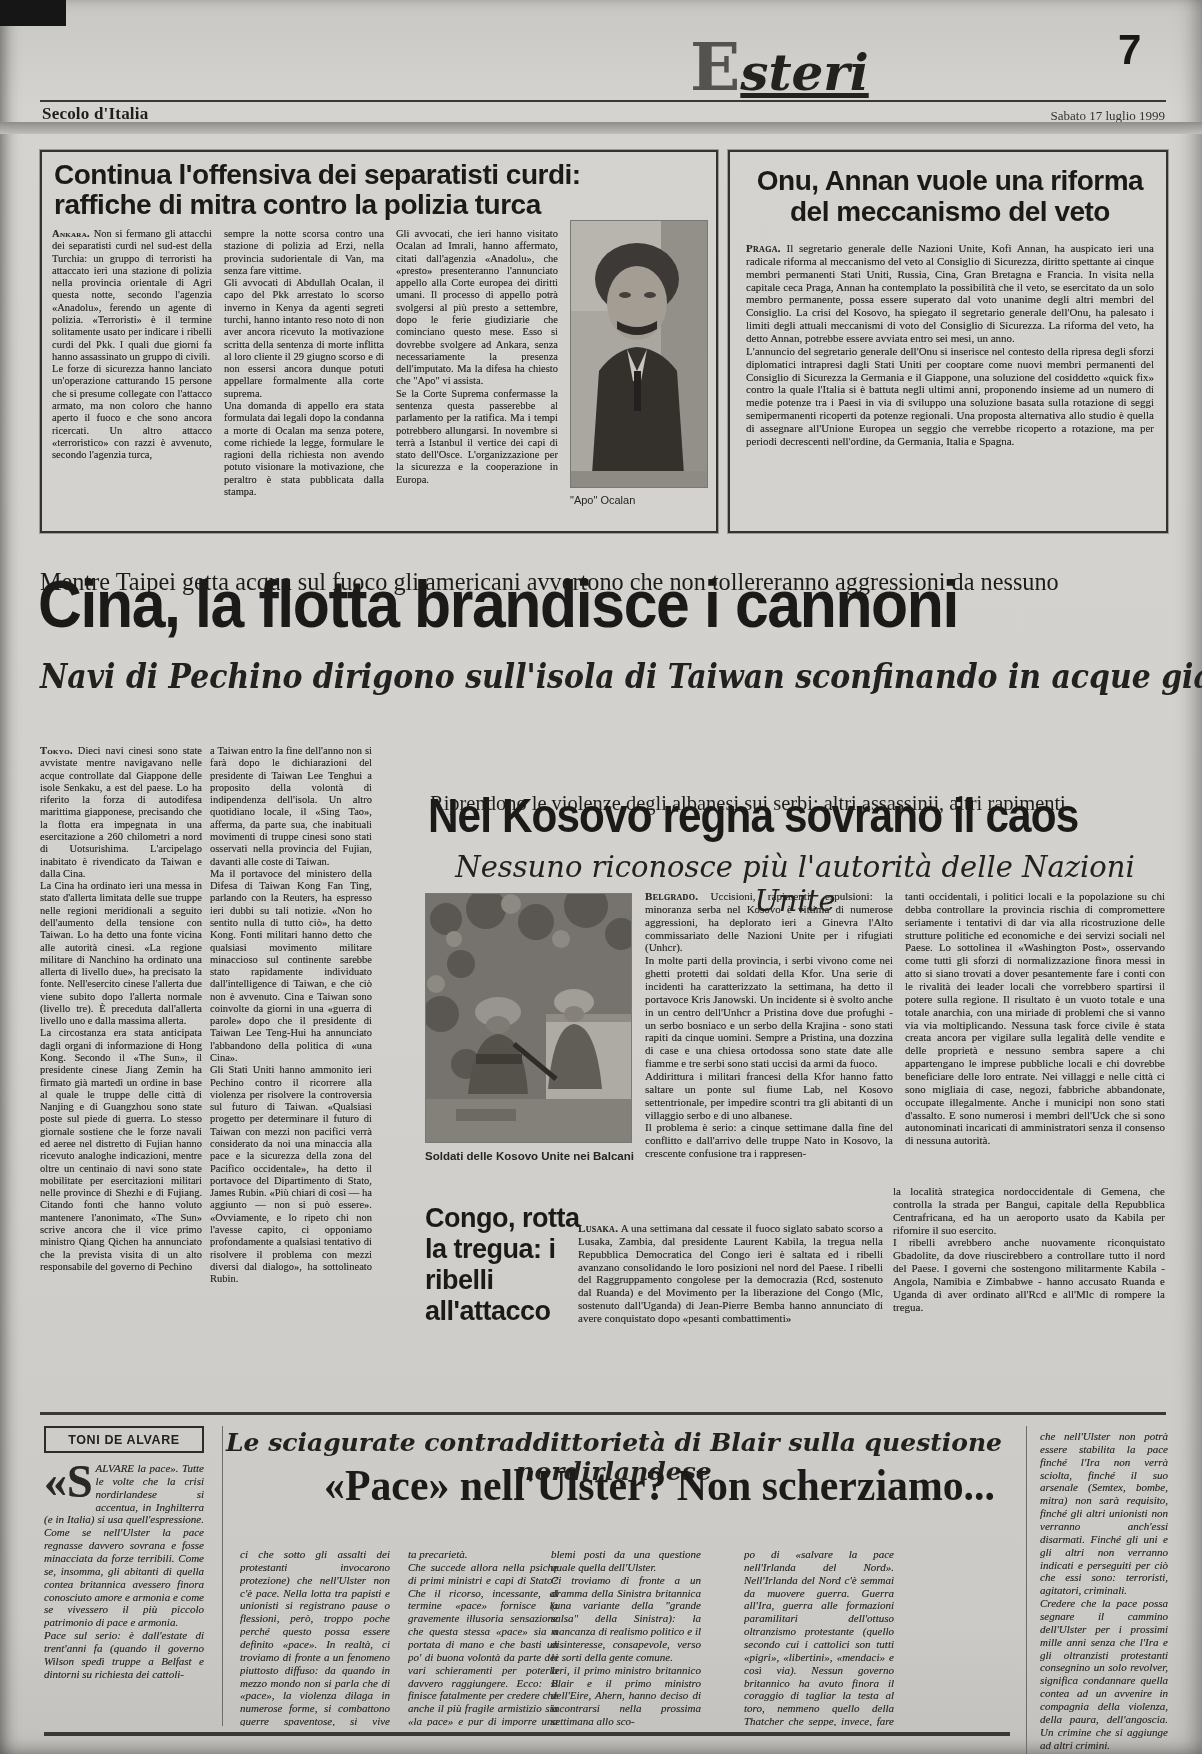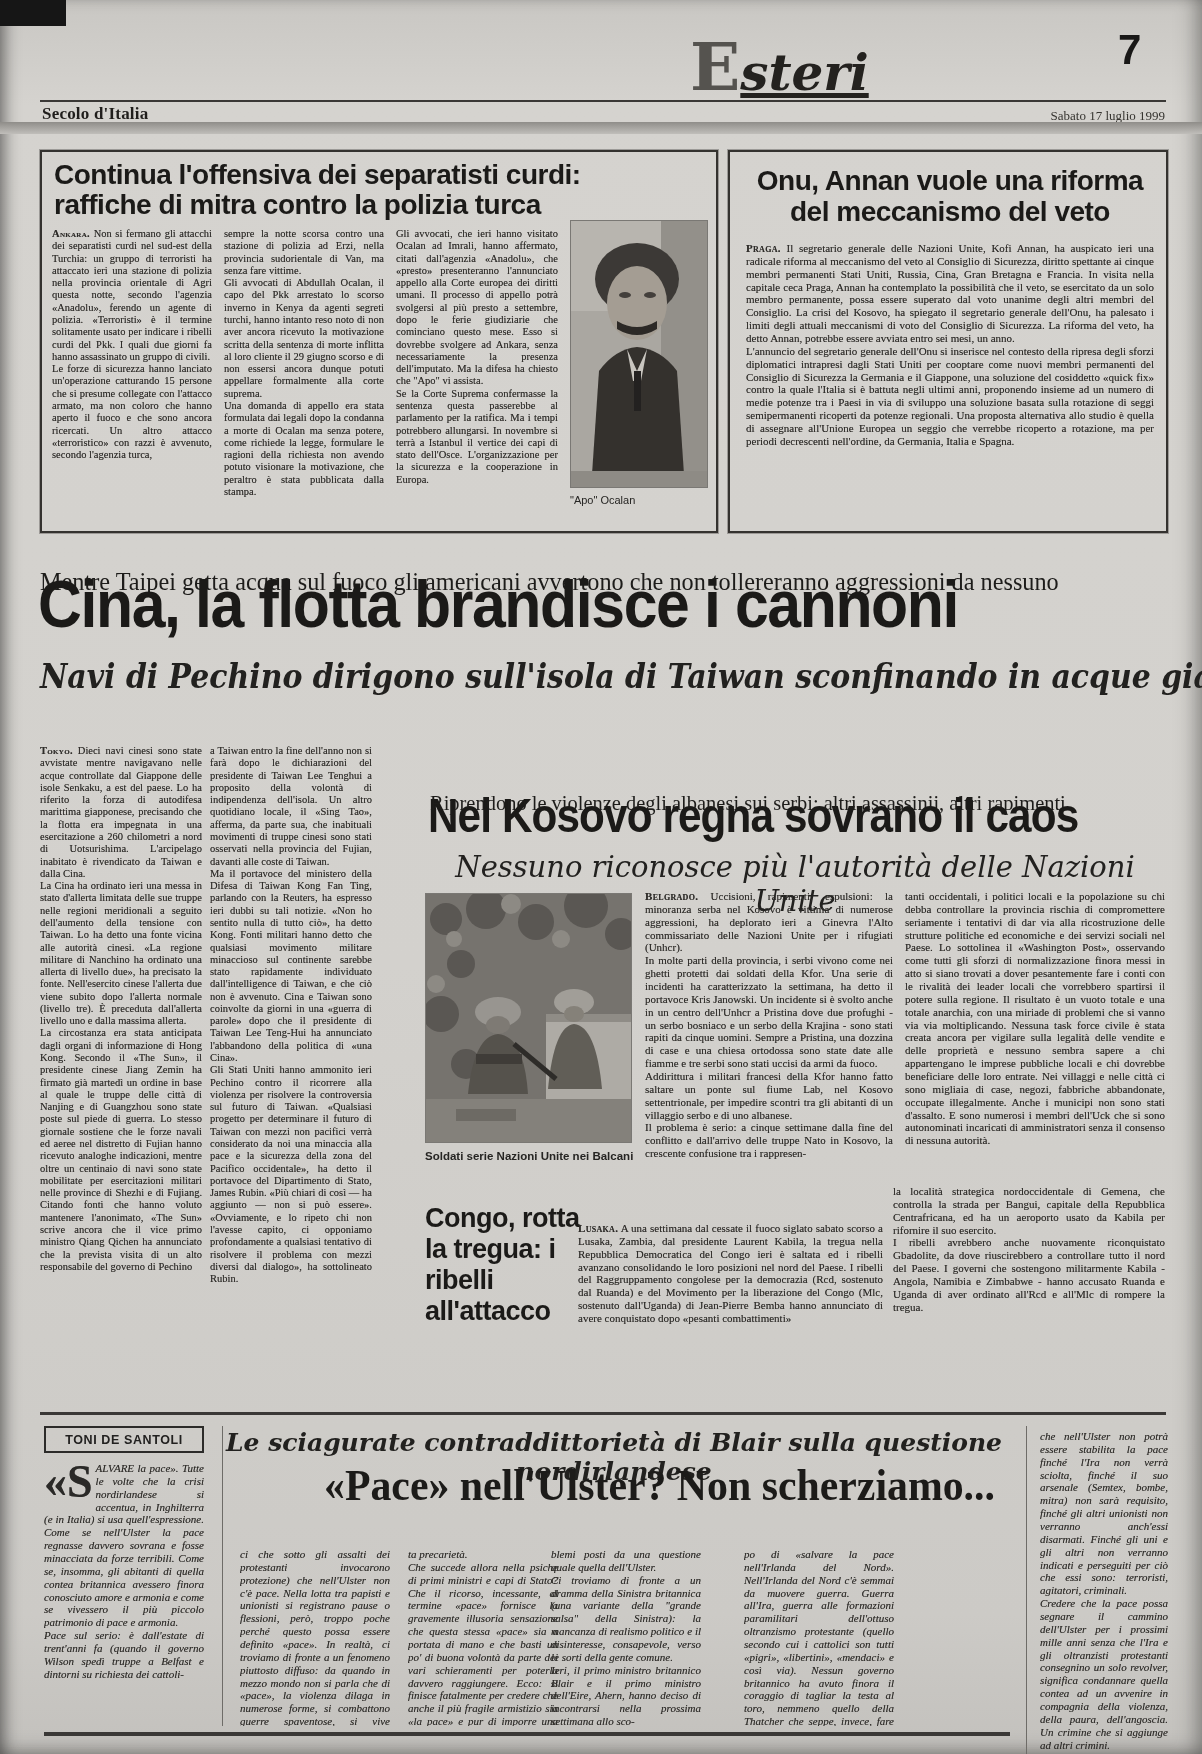--- a/index.html
+++ b/index.html
@@ -148,36 +148,36 @@
       <rect x="50" y="160" width="46" height="10" fill="#3f3c38"></rect>
 
       <ellipse cx="148" cy="108" rx="20" ry="13" fill="#a19e98"></ellipse>
       <ellipse cx="148" cy="120" rx="10" ry="8" fill="#858179"></ellipse>
       <path d="M122 195 Q128 132 148 130 Q170 132 176 195 Z" fill="#615e57"></path>
       <line x1="88" y1="150" x2="130" y2="185" stroke="#2e2c29" stroke-width="5"></line>
       <rect x="0" y="205" width="207" height="45" fill="#84817b"></rect>
       <rect x="30" y="215" width="60" height="12" fill="#6d6a64"></rect>
     </svg>
   </div>
-  <div class="abs caption" style="left:425px;top:1150px;width:230px">Soldati serie Nazioni Unite nei Balcani</div>
+  <div class="abs caption" style="left:425px;top:1150px;width:230px">Soldati delle Kosovo Unite nei Balcani</div>
 
   <div class="abs body-text sz11" style="left:645px;top:890px;width:248px;height:293px"><b class="dateline">Belgrado.</b> <span>Uccisioni, rapimenti, espulsioni: la minoranza serba nel Kosovo è vittima di numerose aggressioni, ha deplorato ieri a Ginevra l'Alto commissariato delle Nazioni Unite per i rifugiati (Unhcr).
 In molte parti della provincia, i serbi vivono come nei ghetti protetti dai soldati della Kfor. Una serie di incidenti ha caratterizzato la settimana, ha detto il portavoce Kris Janowski. Un incidente si è svolto anche in un centro dell'Unhcr a Pristina dove due profughi - un serbo bosniaco e un serbo della Krajina - sono stati rapiti da cinque uomini. Sempre a Pristina, una dozzina di case e una chiesa ortodossa sono state date alle fiamme e tre serbi sono stati uccisi da armi da fuoco.
 Addirittura i militari francesi della Kfor hanno fatto saltare un ponte sul fiume Lab, nel Kosovo settentrionale, per impedire scontri tra gli abitanti di un villaggio serbo e di uno albanese.
 Il problema è serio: a cinque settimane dalla fine del conflitto e dall'arrivo delle truppe Nato in Kosovo, la crescente confusione tra i rappresen-</span></div>
   <div class="abs body-text sz11" style="left:905px;top:890px;width:260px;height:270px"><span>tanti occidentali, i politici locali e la popolazione su chi debba controllare la provincia rischia di compromettere seriamente i tentativi di dar via alla ricostruzione delle strutture politiche ed economiche e dei servizi sociali nel Paese. Lo sottolinea il «Washington Post», osservando come tutti gli sforzi di normalizzazione finora messi in atto si siano trovati a dover pesantemente fare i conti con le rivalità dei leader locali che vorrebbero spartirsi il potere sulla regione. Il risultato è un vuoto totale e una totale anarchia, con una miriade di problemi che si vanno via via moltiplicando. Nessuna task force civile è stata creata ancora per vigilare sulla legalità delle vendite e delle proprietà e nessuno sembra sapere a chi appartengano le imprese pubbliche locali e chi dovrebbe beneficiare delle loro entrate. Nei villaggi e nelle città ci sono migliaia di case, negozi, fabbriche abbandonate, occupate illegalmente. Anche i municipi non sono stati d'assalto. E sono numerosi i membri dell'Uck che si sono autonominati incaricati di amministratori senza il consenso di nessuna autorità.</span></div>
 
   <div class="abs hl-sans" style="left:425px;top:1203px;width:175px;font-size:27px;line-height:1.15">Congo, rotta la tregua: i ribelli all'attacco</div>
   <div class="abs body-text sz11" style="left:578px;top:1222px;width:305px;height:178px"><b class="dateline">Lusaka.</b> <span>A una settimana dal cessate il fuoco siglato sabato scorso a Lusaka, Zambia, dal presidente Laurent Kabila, la tregua nella Repubblica Democratica del Congo ieri è saltata ed i ribelli avanzano consolidando le loro posizioni nel nord del Paese. I ribelli del Raggruppamento congolese per la democrazia (Rcd, sostenuto dal Ruanda) e del Movimento per la liberazione del Congo (Mlc, sostenuto dall'Uganda) di Jean-Pierre Bemba hanno annunciato di avere conquistato dopo «pesanti combattimenti»</span></div>
   <div class="abs body-text sz11" style="left:893px;top:1185px;width:272px;height:218px"><span>la località strategica nordoccidentale di Gemena, che controlla la strada per Bangui, capitale della Repubblica Centrafricana, ed ha un aeroporto usato da Kabila per rifornire il suo esercito.
 I ribelli avrebbero anche nuovamente riconquistato Gbadolite, da dove riuscirebbero a controllare tutto il nord del Paese. I governi che sostengono militarmente Kabila - Angola, Namibia e Zimbabwe - hanno accusato Ruanda e Uganda di aver ordinato all'Rcd e all'Mlc di rompere la tregua.</span></div>
 
   <div class="abs rule" style="left:40px;top:1412px;width:1126px;height:3px"></div>
 
-  <div class="abs byline-box" style="left:44px;top:1426px;width:160px;height:27px">TONI DE SANTOLI</div>
+  <div class="abs byline-box" style="left:44px;top:1426px;width:160px;height:27px">TONI DE ALVARE</div>
   <div class="abs body-text sz11 italic-col" style="left:44px;top:1462px;width:160px;height:292px"><span class="dropcap">«S</span><span>ALVARE la pace». Tutte le volte che la crisi nordirlandese si accentua, in Inghilterra (e in Italia) si usa quell'espressione. Come se nell'Ulster la pace regnasse davvero sovrana e fosse minacciata da forze terribili. Come se, insomma, gli abitanti di quella contea britannica avessero finora conosciuto amore e armonia e come se vivessero il più piccolo patrimonio di pace e armonia.
 Pace sul serio: è dall'estate di trent'anni fa (quando il governo Wilson spedì truppe a Belfast e dintorni su richiesta dei cattoli-</span></div>
 
   <div class="abs vrule" style="left:222px;top:1426px;height:300px"></div>
 
   <div class="abs sub-italic" style="left:224px;top:1428px;width:780px;font-size:25px;text-align:center">Le sciagurate contraddittorietà di Blair sulla questione nordirlandese</div>
   <div class="abs nowrap" style="left:250px;top:1460px;width:780px;text-align:right;font-family:'Liberation Serif',serif;font-weight:bold;font-size:44px;color:#1c1b19">
     <span class="scale" style="transform:scaleX(.95)">«Pace» nell'Ulster? Non scherziamo...</span>
   </div>
 

